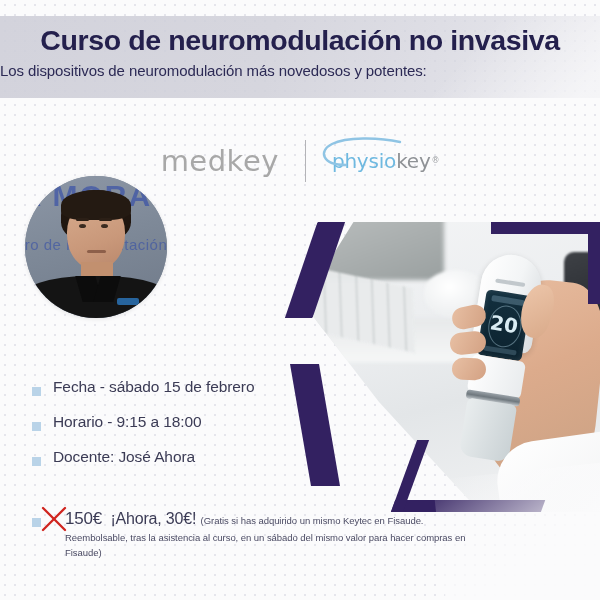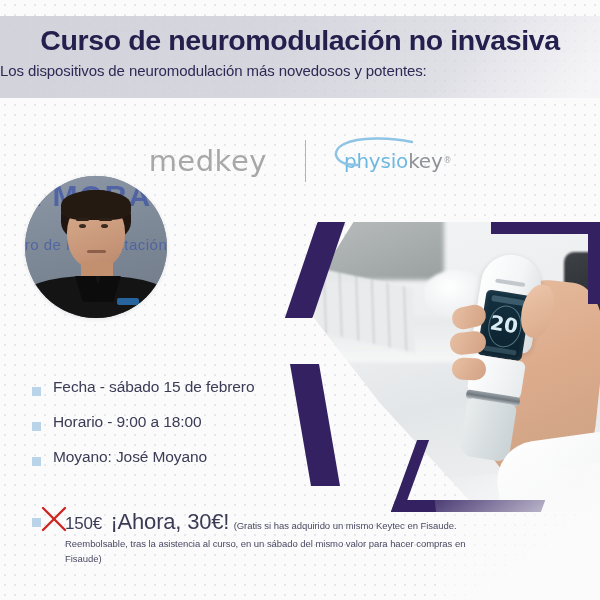--- a/index.html
+++ b/index.html
@@ -44,21 +44,21 @@
     position:absolute;left:0;right:0;top:62px;
     text-align:left;
     font-size:15px;font-weight:400;letter-spacing:-.1px;
     color:#2c2a55;
     white-space:nowrap;
   }
 
   
   .logos{
     position:absolute;left:0;right:0;top:134px;height:54px;
-    display:flex;align-items:center;justify-content:center;gap:12px;
+    display:flex;align-items:center;justify-content:center;gap:0px;
   }
   .logo-medkey{
     font-size:29px;letter-spacing:.5px;font-weight:400;
     color:#a8a8a8;
     font-family:"DejaVu Sans",sans-serif;
   }
   .logo-divider{
     width:1px;height:42px;background:#b4b4b8;margin:0 26px;
   }
   .logo-physiokey{
@@ -294,21 +294,21 @@
     display:flex;align-items:flex-start;
   }
   .price-body{margin-left:12px;}
   .price-old{
     position:relative;font-size:17px;color:#3b3b55;letter-spacing:-.2px;margin-top:13px;
   }
   .redx{
     position:absolute;left:8px;top:-5px;width:30px;height:30px;pointer-events:none;
   }
   .price-new{
-    font-size:22px;color:#3b3b55;letter-spacing:-.2px;margin-left:4px;
+    font-size:16px;color:#3b3b55;letter-spacing:-.2px;margin-left:4px;
   }
   .fineprint{
     font-size:9.5px;color:#4a4a63;line-height:15px;letter-spacing:-.05px;
     display:inline;
   }
   .fineprint-rest{
     font-size:9.5px;color:#4a4a63;line-height:15px;letter-spacing:-.05px;
     margin-top:1px;width:420px;
   }
   .price-bullet{margin-top:9px;}
@@ -396,25 +396,25 @@
   <div class="corner-bl"></div>
   <div class="photo-fade"></div>
 
   <div class="info">
     <div class="info-row">
       <span class="bullet"></span>
       <span class="info-text">Fecha - sábado 15 de febrero</span>
     </div>
     <div class="info-row">
       <span class="bullet"></span>
-      <span class="info-text">Horario - 9:00 a 18:00</span>
+      <span class="info-text">Horario - 9:15 a 18:00</span>
     </div>
     <div class="info-row">
       <span class="bullet"></span>
-      <span class="info-text">Moyano: José Moyano</span>
+      <span class="info-text">Docente: José Ahora</span>
     </div>
   </div>
 
   <div class="price-block">
     <span class="bullet price-bullet"></span>
     <div class="price-body">
       <div>
         <span class="price-old">150€</span>
         <svg class="redx" viewBox="0 0 30 30">
           <line x1="3" y1="4" x2="25" y2="26" stroke="#d0241f" stroke-width="2.3" stroke-linecap="round"></line>

